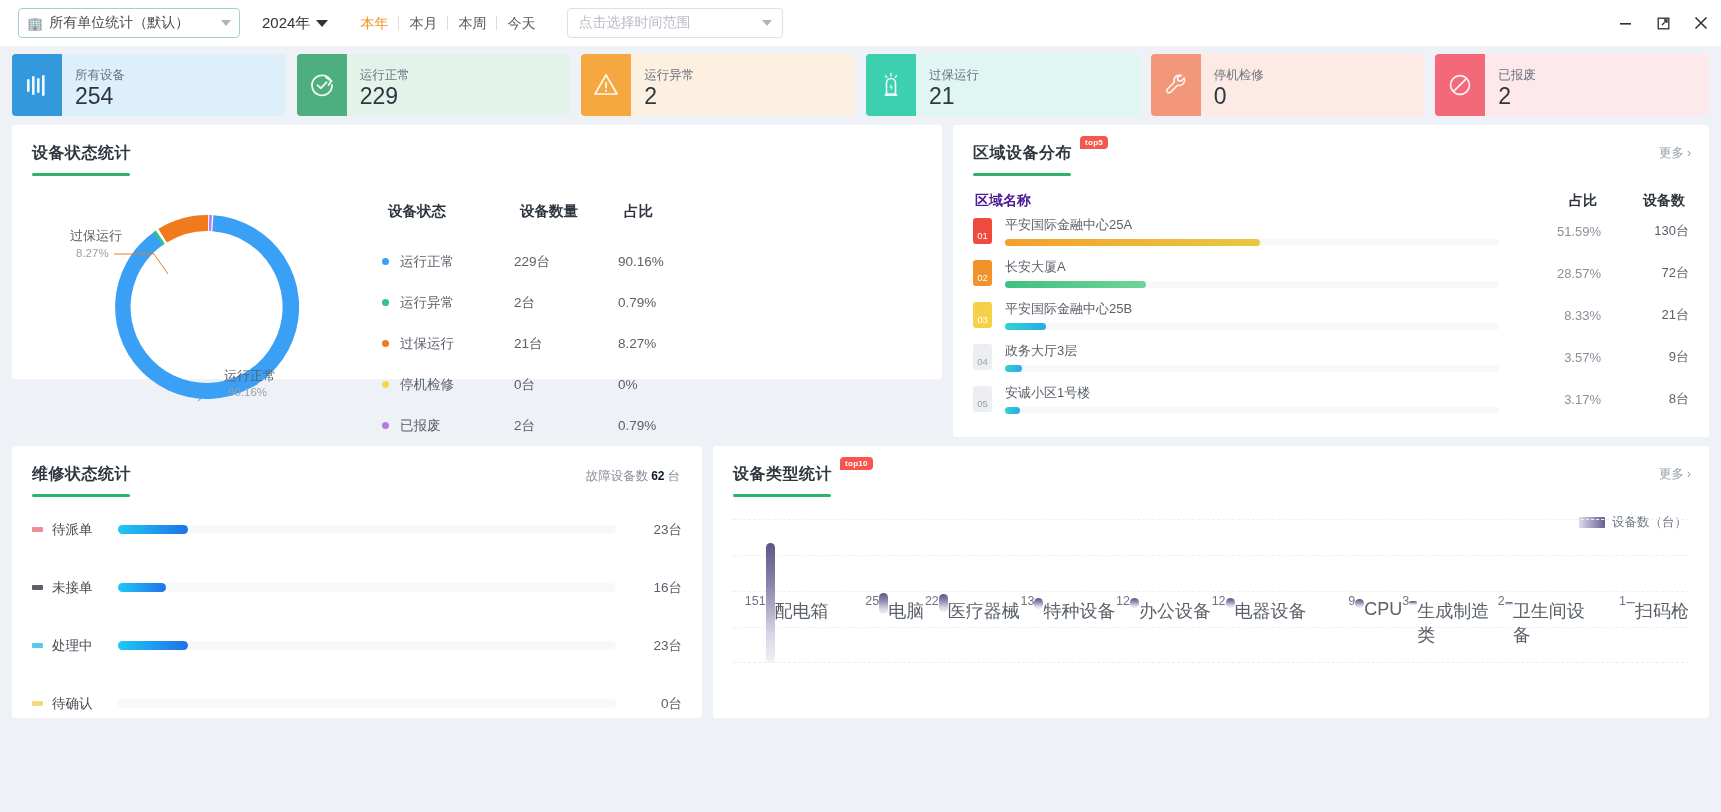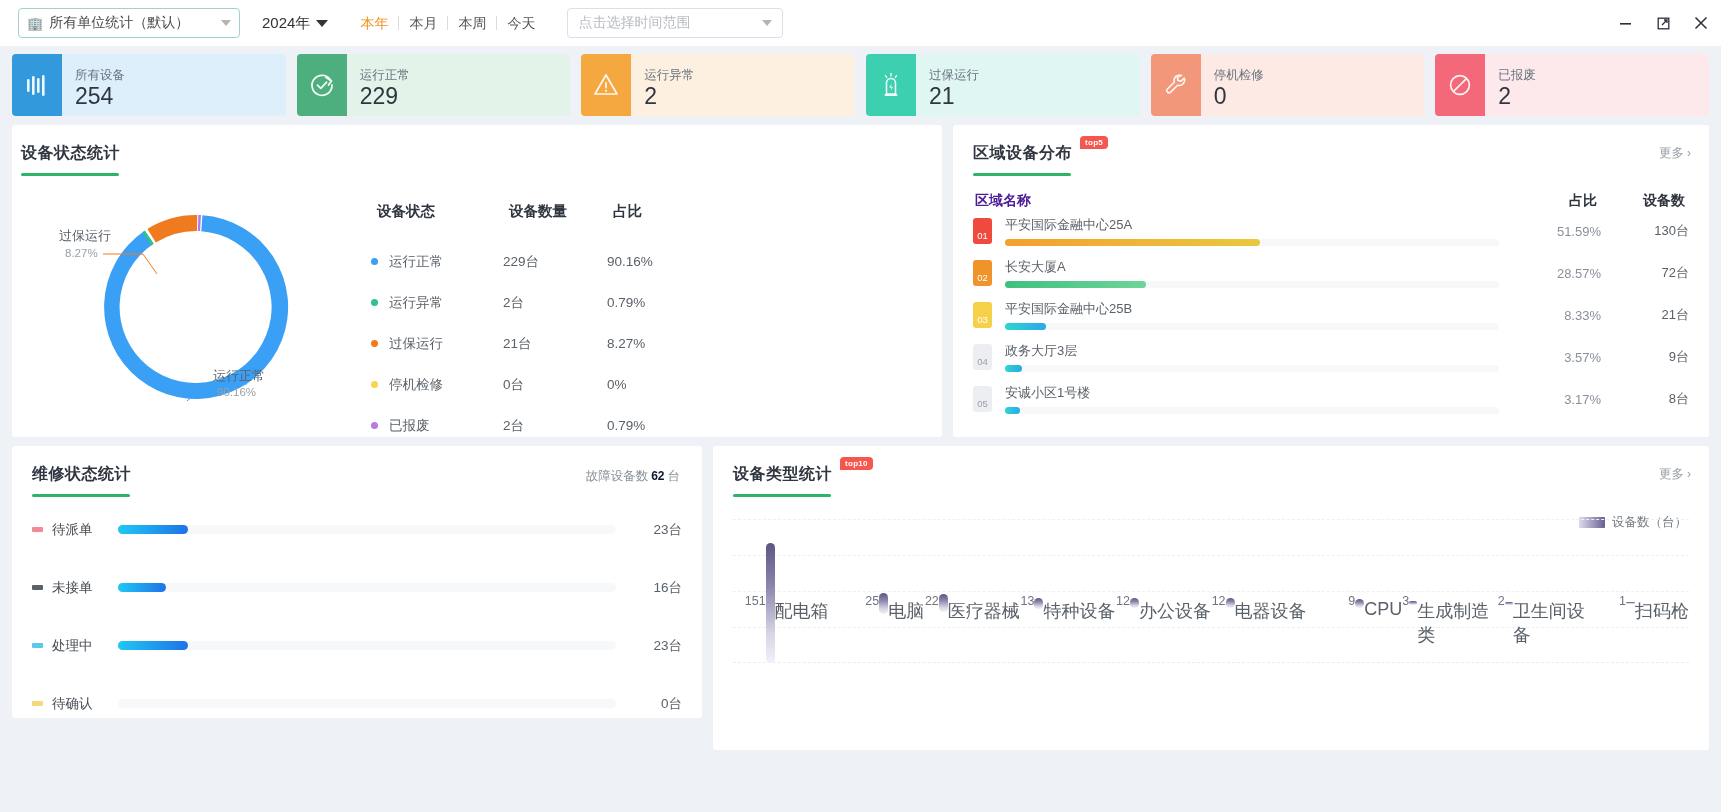--- a/index.html
+++ b/index.html
@@ -69,21 +69,21 @@
   .badge-top {
     display: inline-block; vertical-align: middle; margin-left: 8px;
     background: #f5564e; color: #fff; font-size: 8px; font-weight: bold;
     padding: 2px 5px; border-radius: 4px 4px 4px 0; position: relative; top: -7px;
     letter-spacing: .3px;
   }
   .more-link { position: absolute; right: 18px; top: 20px; font-size: 12.5px; color: #9aa1ab; cursor: pointer; }
   .more-link .ch { font-size: 12px; margin-left: 3px; }
 
   
-  #panel-status { width: 930px; height: 312px; padding: 18px 9px; }
+  #panel-status { width: 930px; height: 254px; padding: 18px 20px; }
   .status-body { display: flex; margin-top: 6px; }
   .donut-wrap { width: 350px; position: relative; }
   .status-table { flex: 1; padding-top: 20px; }
   .st-head, .st-row { display: flex; align-items: center; }
   .st-head { padding-left: 6px; margin-bottom: 20px; }
   .st-head div { font-size: 14.5px; font-weight: bold; color: #303640; }
   .st-c1 { width: 132px; }
   .st-c2 { width: 104px; }
   .st-c3 { width: 90px; }
   .st-row { height: 41px; }
@@ -116,21 +116,21 @@
   .fault-note { position: absolute; right: 22px; top: 22px; font-size: 12.5px; color: #8a9099; }
   .fault-note b { color: #0f172a; font-size: 12px; font-weight: bold; margin: 2px 3px; }
   .rep-row { display: flex; align-items: center; height: 51px; margin-top: 7px; }
   .rep-square { width: 11px; height: 5px; border-radius: 1px; margin-right: 9px; flex: none; }
   .rep-name { width: 60px; font-size: 13.5px; color: #454b52; }
   .rep-track { flex: 1; height: 9px; background: #f7f8fa; border-radius: 5px; margin: 0 14px 0 6px; }
   .rep-track > div { height: 9px; border-radius: 5px; }
   .rep-val { width: 52px; text-align: right; font-size: 13.5px; color: #5a6168; }
 
   
-  #panel-type { flex: 1; height: 304px; padding: 18px 20px; }
+  #panel-type { flex: 1; height: 272px; padding: 18px 20px; }
   .legend-type { position: absolute; right: 22px; top: 68px; display: flex; align-items: center; font-size: 12.5px; color: #707880; }
   .legend-sw { width: 26px; height: 11px; margin-right: 7px;
     background: linear-gradient(90deg,#dcdcec 0%, #6a5f92 100%); border-radius:1px; }
   .chart-area { position: relative; height: 168px; margin-top: 22px; }
   .gridlines { position: absolute; left: 0; right: 0; top: 0; bottom: 24px; }
   .gridlines div { position: absolute; left: 0; right: 0; border-top: 1px dashed #efeff4; }
   .bars { position: absolute; left: 0; right: 0; bottom: 0; top: 0; display: flex; align-items: flex-end; }
   .bar-col { flex: 1; display: flex; align-items: center; justify-content: flex-end; height: 100%; }
   .bar-val { font-size: 12.5px; color: #6d7480; margin-bottom: 4px; }
   .bar-shape { width: 9px; border-radius: 5px;

